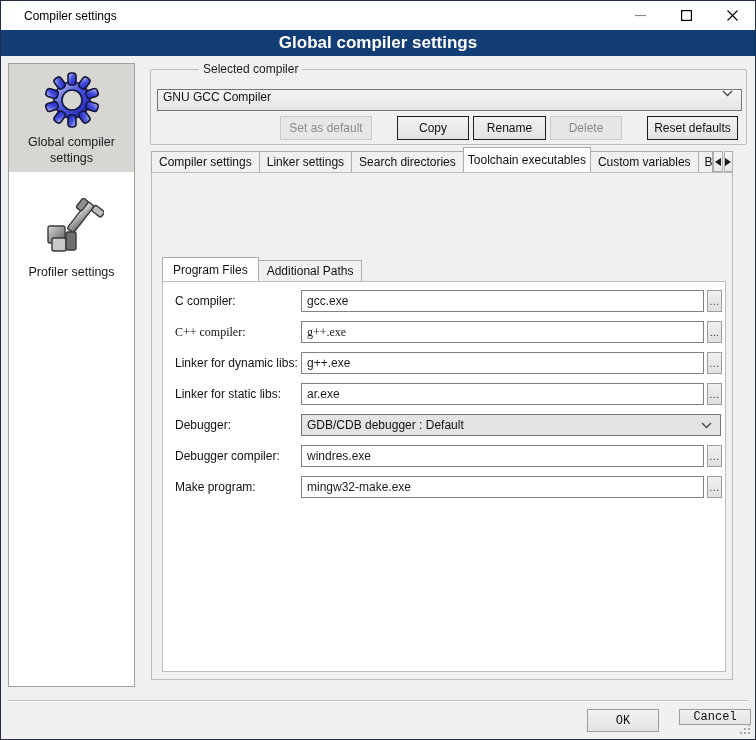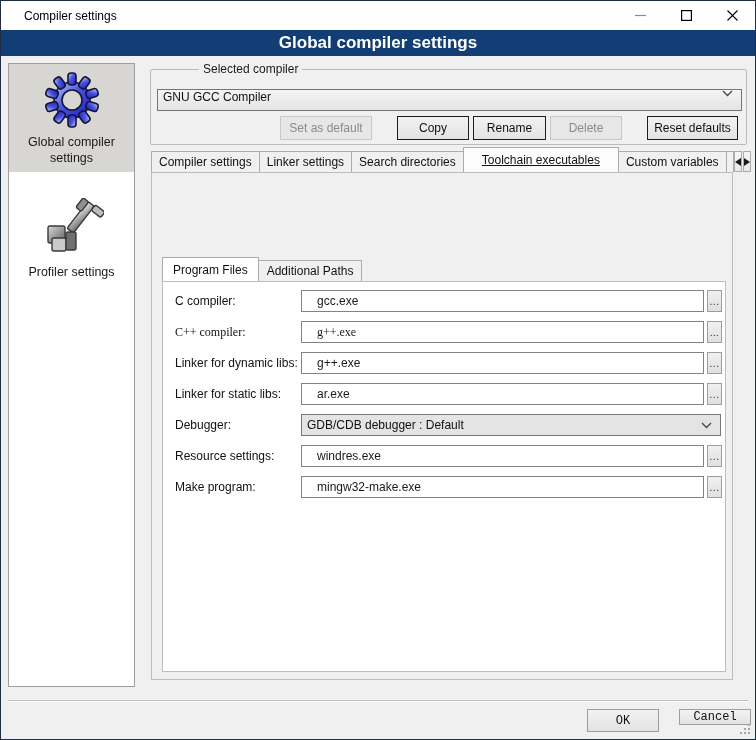--- a/index.html
+++ b/index.html
@@ -36,21 +36,21 @@
 
   
   .combo{position:absolute;height:22px;box-sizing:border-box;background:linear-gradient(#F4F4F4,#E4E4E4);
          border:1px solid #767676;display:flex;align-items:flex-start;padding-left:5px;color:#111;}
   .combo .chev{margin-left:auto;margin-right:8px;}
 
   
   #tabs-row{position:absolute;left:151px;top:147px;width:582px;height:25px;display:flex;align-items:flex-end;}
   .tab{height:21px;box-sizing:border-box;border:1px solid #ACACAC;border-bottom:none;background:#F0F0F0;
        display:flex;align-items:center;justify-content:center;padding:0 7px;margin-right:-1px;white-space:nowrap;color:#111;}
-  .tab.active{height:25px;background:#FCFCFC;z-index:3;position:relative;padding:0 18px;text-decoration:underline;}
+  .tab.active{height:25px;background:#FCFCFC;z-index:3;position:relative;padding:0 4px;}
   .tab.clipped{width:28px;overflow:hidden;justify-content:flex-start;padding:0 0 0 6px;}
   .tab-arrow{width:21px;height:21px;box-sizing:border-box;border:1px solid #ACACAC;background:linear-gradient(#F6F6F6,#E8E8E8);
              display:flex;align-items:center;justify-content:center;margin-left:1px;}
   #tab-page{position:absolute;left:151px;top:172px;width:582px;height:508px;background:#F0F0F0;border:1px solid #BDBDBD;box-sizing:border-box;z-index:1;}
 
   
   #install-group{left:158px;top:181px;width:569px;height:66px;}
   #install-input{position:absolute;left:8px;top:24px;width:451px;height:22px;box-sizing:border-box;background:#fff;
                  border:1px solid #0078D7;display:flex;align-items:center;padding-left:3px;overflow:hidden;}
   #install-input .sel{background:#0078D7;color:#fff;padding:2px 1px;white-space:nowrap;}
@@ -62,21 +62,21 @@
   #inner-tabs-row{position:absolute;left:162px;top:257px;width:564px;height:24px;display:flex;align-items:flex-end;z-index:2;}
   .itab{height:21px;box-sizing:border-box;border:1px solid #ACACAC;border-bottom:none;background:#F0F0F0;
         display:flex;align-items:center;padding:0 8px;margin-right:-1px;white-space:nowrap;color:#111;}
   .itab.active{height:24px;background:#FFFFFF;position:relative;z-index:3;padding:0 10px;}
   #inner-panel{position:absolute;left:162px;top:281px;width:564px;height:391px;background:#FFFFFF;border:1px solid #BDBDBD;box-sizing:border-box;z-index:1;}
 
   
   .frow{position:absolute;left:0;width:100%;height:22px;}
   .frow .rlabel{position:absolute;left:12px;top:0;line-height:22px;color:#111;}
   .rinput{position:absolute;left:138px;top:0;width:403px;height:22px;box-sizing:border-box;background:#fff;
-          border:1px solid #828282;display:flex;align-items:center;padding-left:15px;overflow:hidden;}
+          border:1px solid #828282;display:flex;align-items:center;padding-left:5px;overflow:hidden;}
   .rdots{position:absolute;left:544px;top:0;width:15px;height:22px;box-sizing:border-box;background:linear-gradient(#F0F0F0,#E0E0E0);
          border:1px solid #9d9d9d;display:flex;align-items:center;justify-content:center;font-size:10px;letter-spacing:0.5px;color:#333;}
   .rselect{position:absolute;left:138px;top:0;width:420px;height:22px;box-sizing:border-box;background:#E4E4E4;
            border:1px solid #767676;display:flex;align-items:center;padding-left:5px;color:#111;}
   .rselect .chev{margin-left:auto;margin-right:8px;}
 
   
   #footer-divider{position:absolute;left:8px;top:700px;width:740px;height:2px;border-top:1px solid #BFBFBF;border-bottom:1px solid #FDFDFD;box-sizing:border-box;}
   #ok-btn{left:587px;top:709px;width:72px;height:23px;font-family:Liberation Mono, monospace;}
   #cancel-btn{left:679px;top:709px;width:72px;height:16px;font-family:Liberation Mono, monospace;}
@@ -290,21 +290,21 @@
       <span class="rlabel">Debugger:</span>
       <div class="rselect">
         <span>GDB/CDB debugger : Default</span>
         <svg class="chev" width="11" height="7">
             <polyline points="1,1 5.5,5.5 10,1" fill="none" stroke="#444" stroke-width="1.3"></polyline>
           </svg>
       </div>
     </div>
 
     <div class="frow" style="top:163px;">
-      <span class="rlabel">Resource settings:</span>
+      <span class="rlabel">Debugger compiler:</span>
       <div class="rinput">
           <span>windres.exe</span>
         </div>
       <div class="rdots">...</div>
     </div>
 
     <div class="frow" style="top:194px;">
       <span class="rlabel">Make program:</span>
       <div class="rinput">
           <span>mingw32-make.exe</span>

